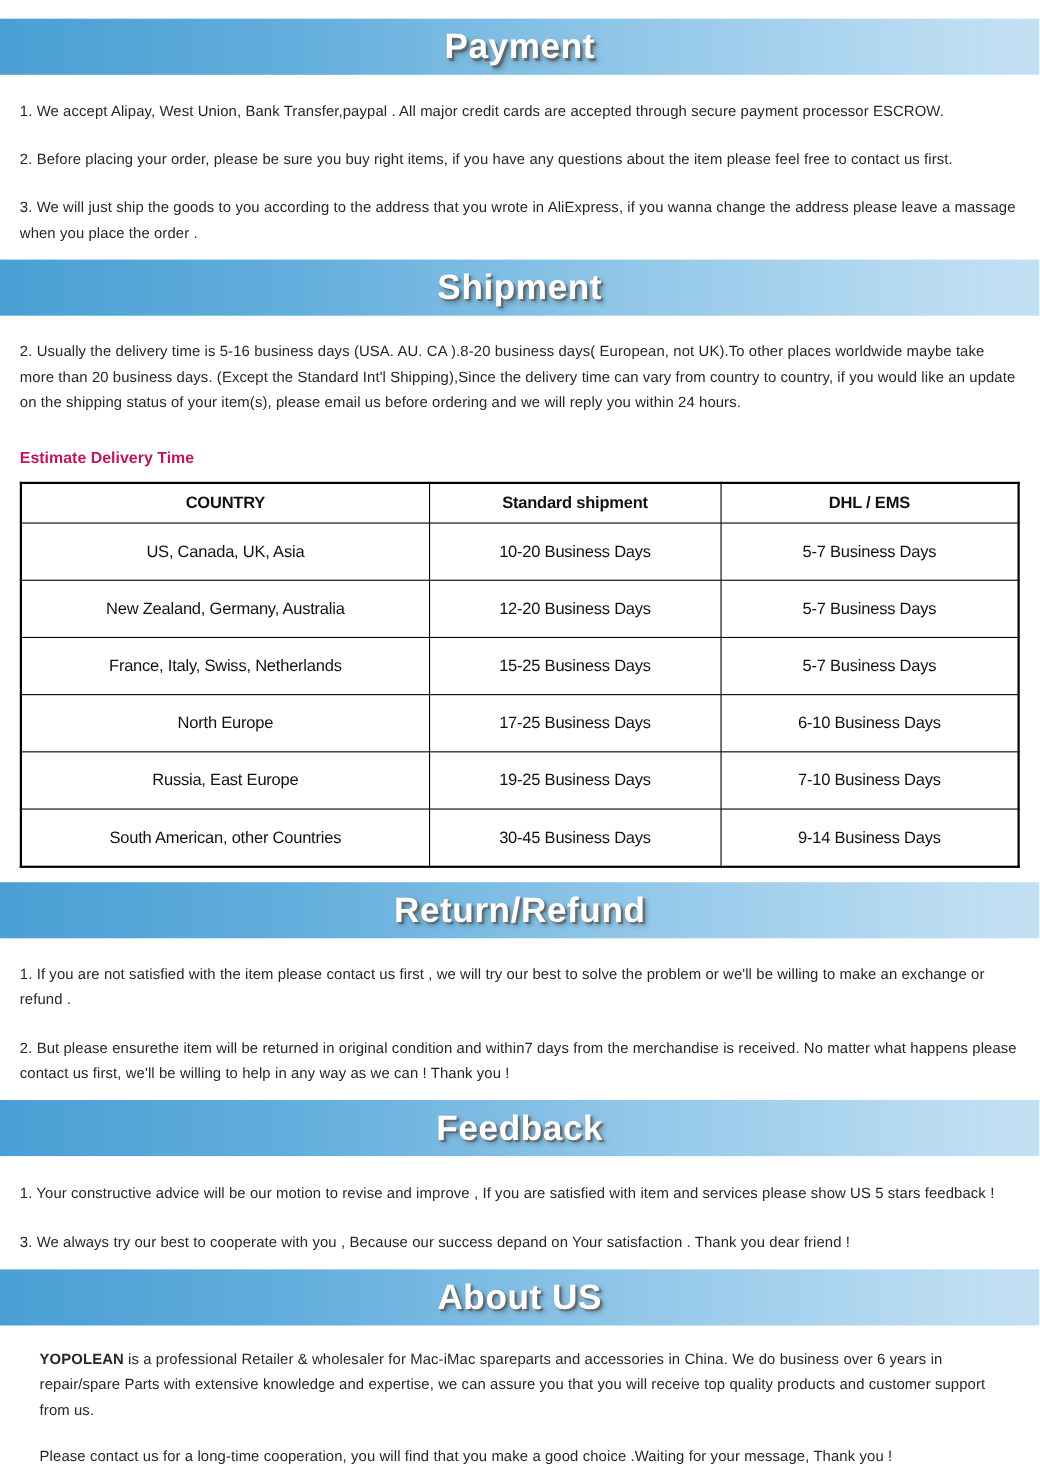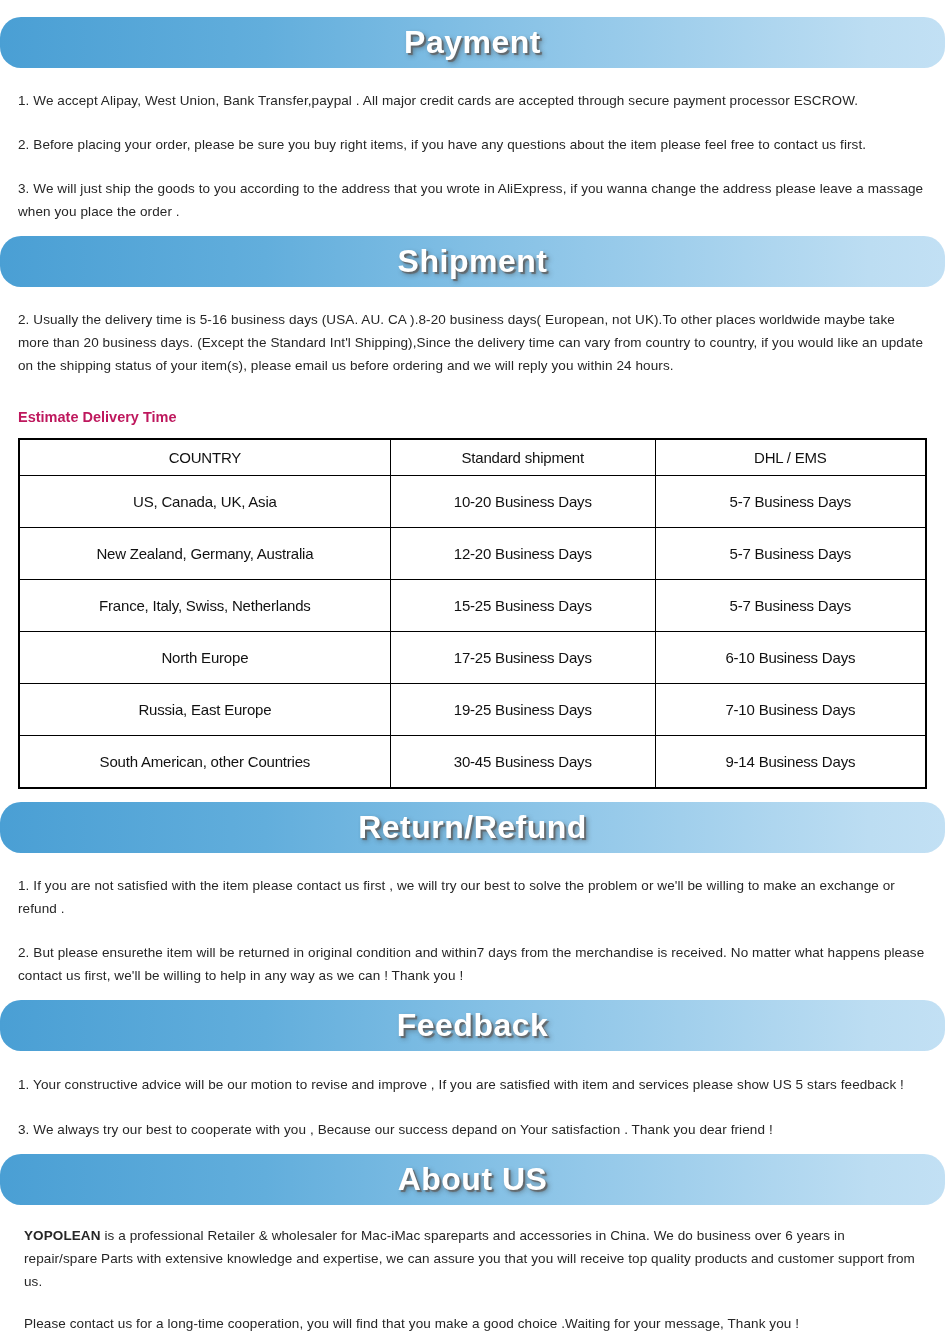--- a/index.html
+++ b/index.html
@@ -16,21 +16,20 @@
   }
   .top-spacer { height: 17px; }
 
   .banner {
     height: 51px;
     width: 945px;
     display: flex;
     align-items: center;
     justify-content: center;
     background: linear-gradient(to right, #4a9fd4 0%, #62aedc 28%, #93c8e9 62%, #bcddf2 92%, #c2e0f4 100%);
-    border-radius: 21px;
   }
   .banner-title {
     font-size: 32px;
     font-weight: 700;
     color: #ffffff;
     letter-spacing: 0.5px;
     text-shadow: 2px 2px 1px rgba(95,95,95,0.85), 3px 3px 5px rgba(60,60,60,0.45);
   }
 
   .section-body {
@@ -60,36 +59,36 @@
   }
   .delivery-table th, .delivery-table td {
     border: 1px solid #000000;
     font-size: 15px;
     text-align: center;
     letter-spacing: -0.2px;
     color: #111111;
   }
   .delivery-table th {
     height: 33px;
-    font-weight: 400;
+    font-weight: 700;
     vertical-align: middle;
     margin-left: 44px;
   }
   .delivery-table td {
     height: 33px;
     vertical-align: bottom;
     padding-bottom: 17px;
     font-weight: 400;
   }
   .col-country { width: 41%; }
   .col-standard { width: 29.2%; }
   .col-dhl { width: 29.8%; }
 
   .about-body {
-    padding: 0 28px 0 24px;
+    padding: 0 28px 0 36px;
   }
   .about-body .para { margin-top: 19px; }
   .brand { font-weight: 700; }
 </style>
 </head>
 <body>
 
 <div class="top-spacer"></div>
 
 <div class="banner">

